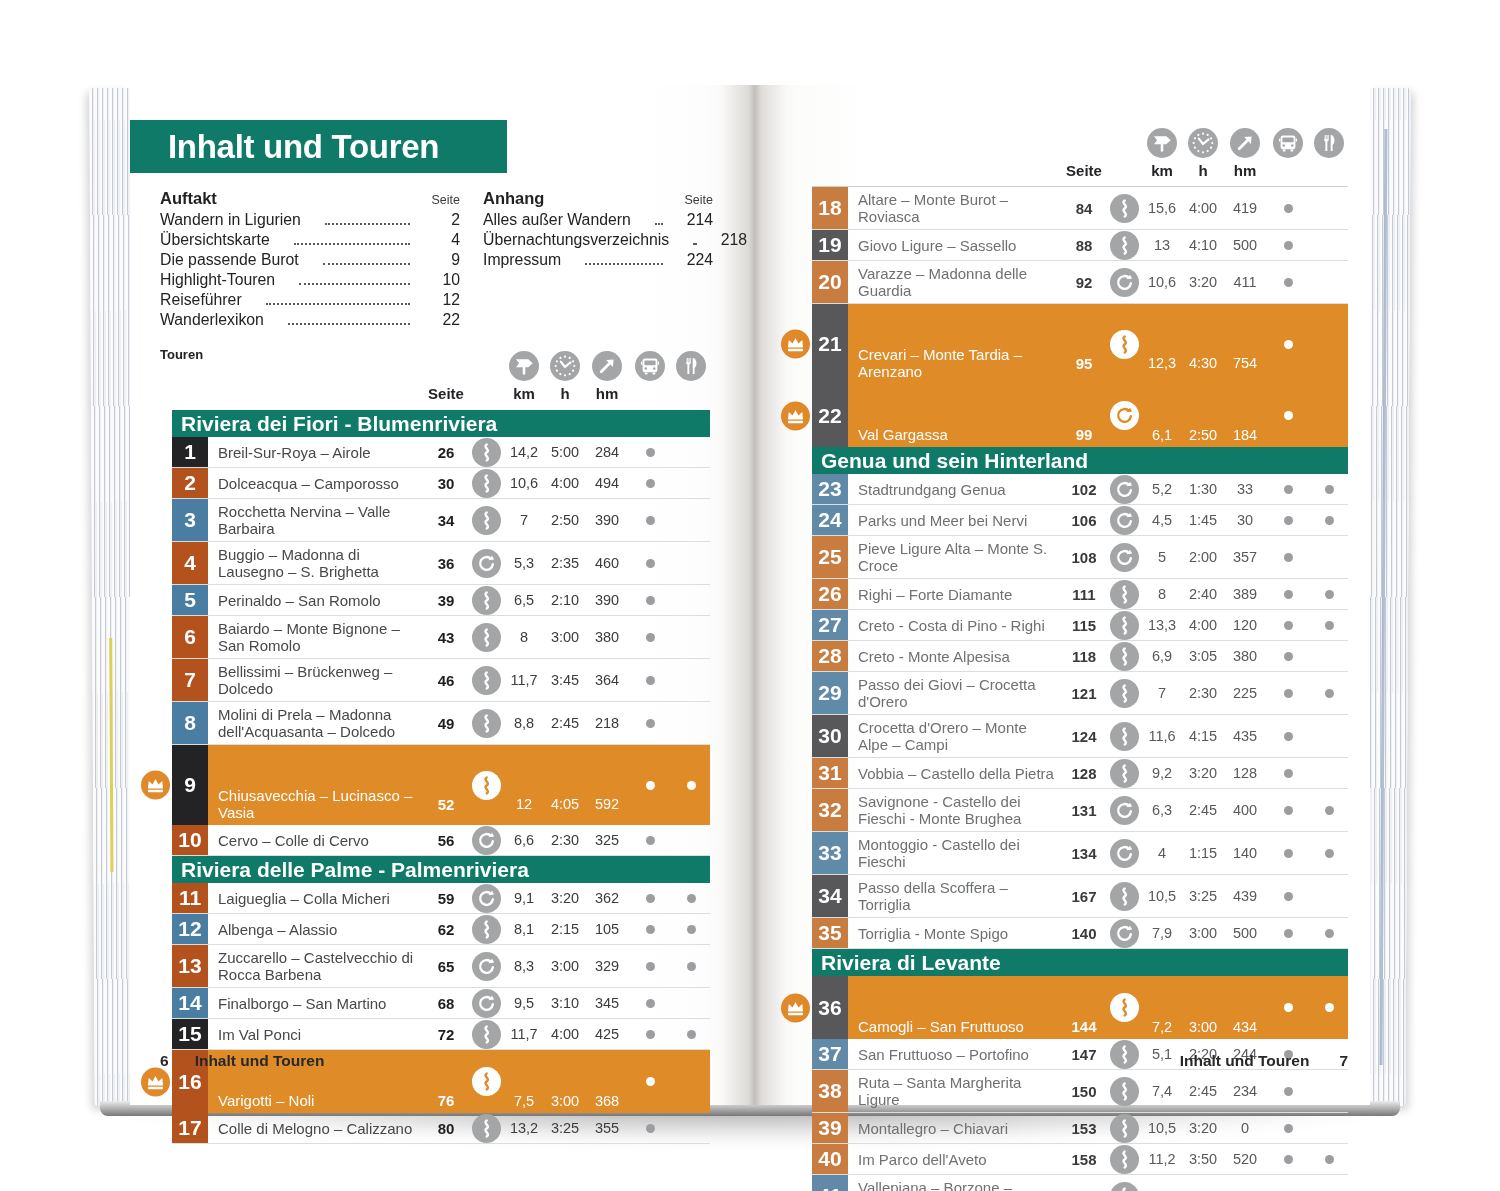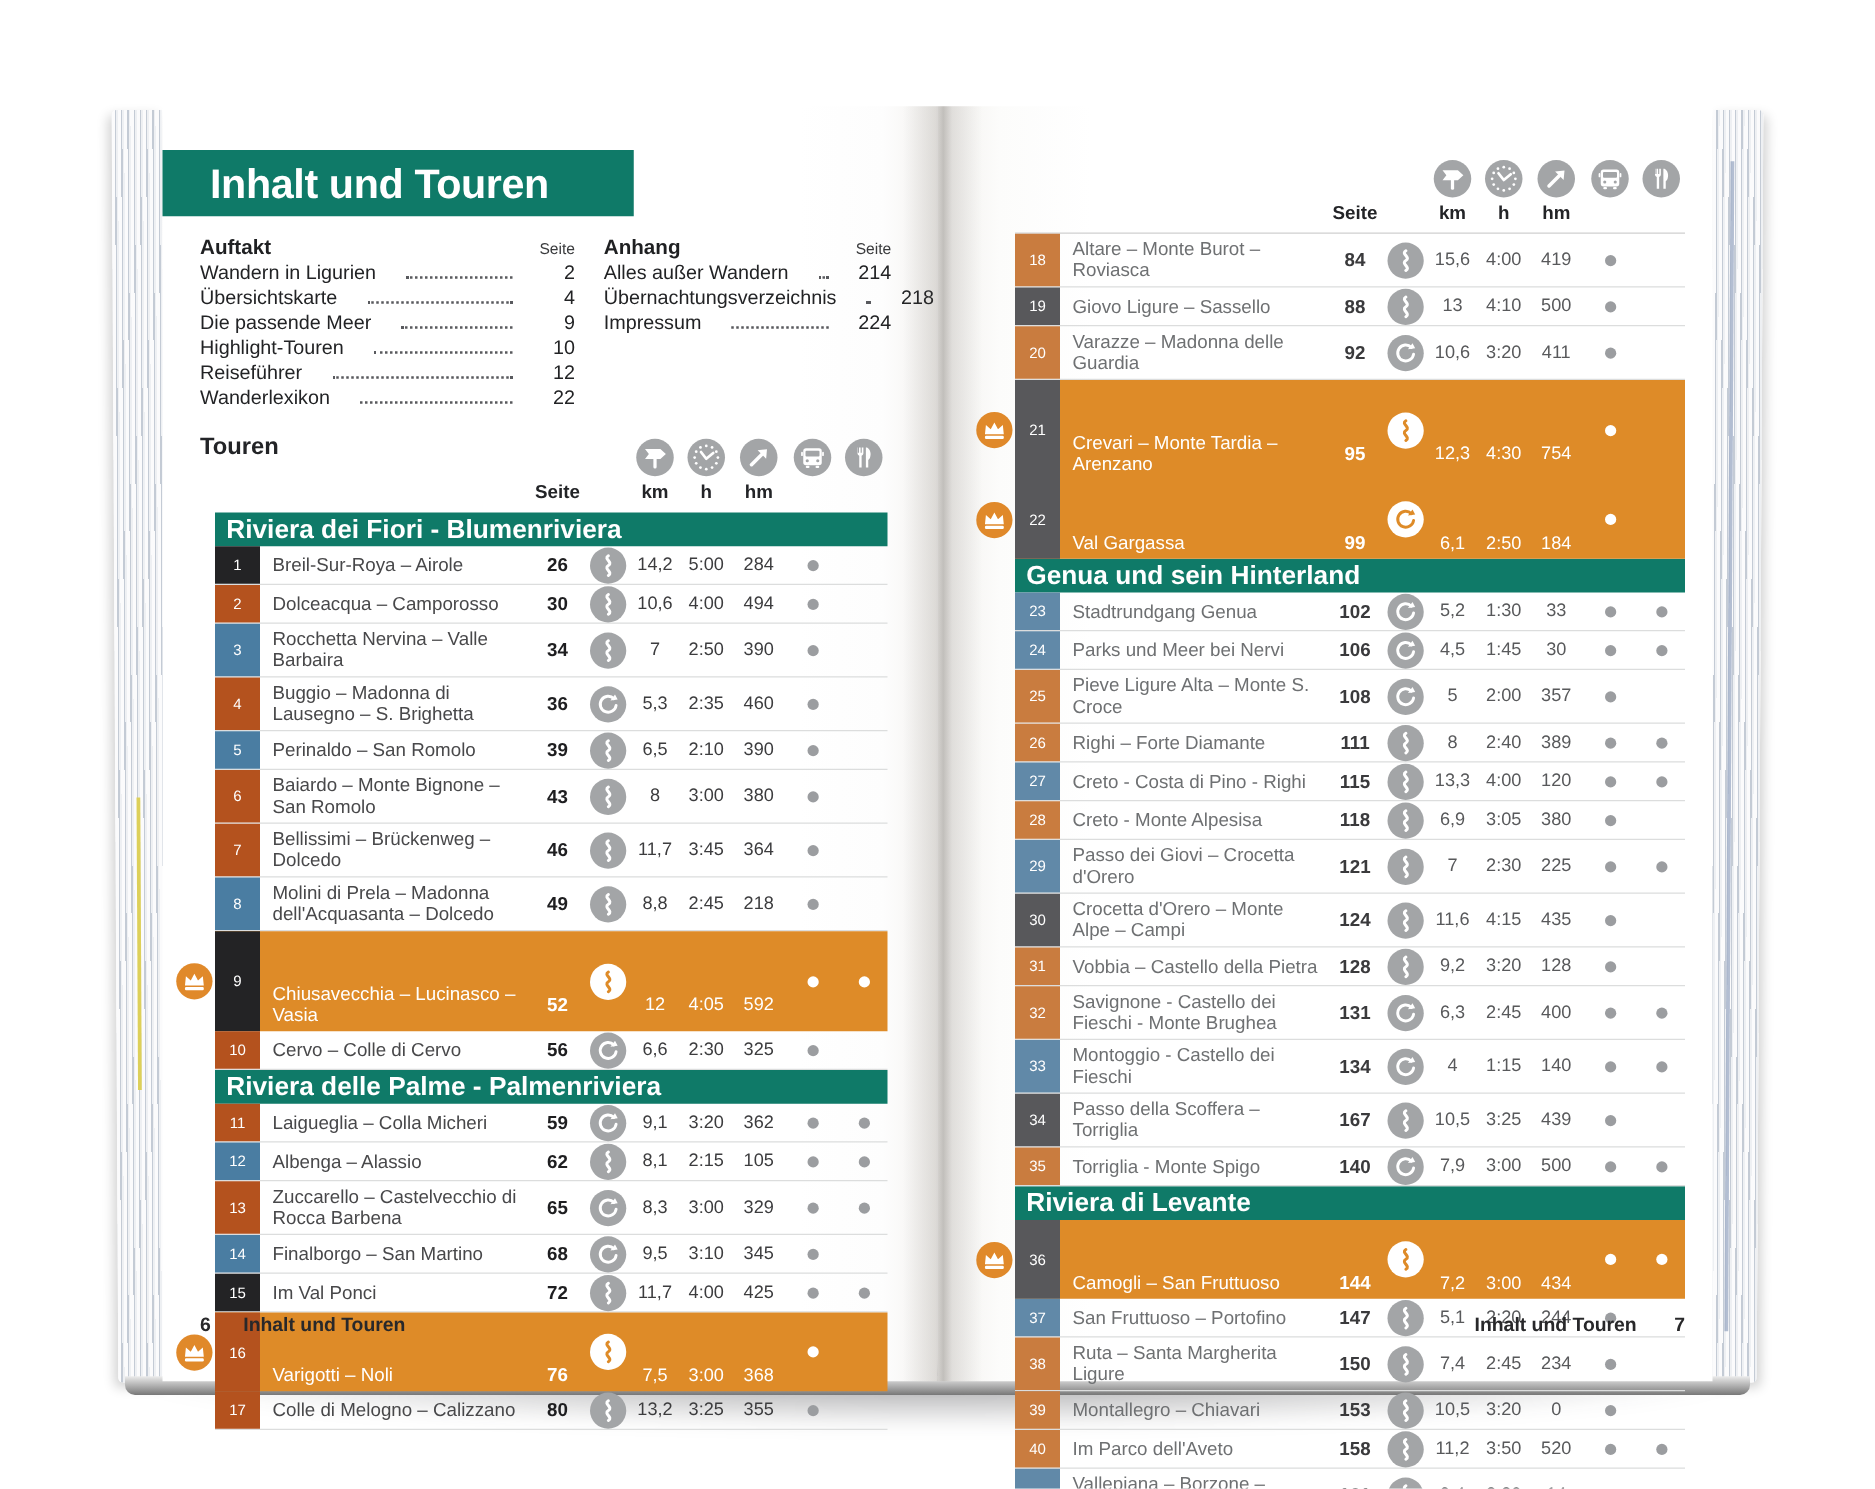--- a/index.html
+++ b/index.html
@@ -34,40 +34,40 @@
      font-size:33px;font-weight:bold;letter-spacing:-.3px;}
   .toc{position:absolute;top:103px;font-size:15.8px;line-height:20px;color:#222325;}
   .toc.a{left:30px;width:300px;}
   .toc.b{left:353px;width:230px;}
   .toc .hd{display:flex;align-items:baseline;font-weight:bold;font-size:16.5px;color:#1f2022;}
   .toc .hd .sl{font-weight:normal;font-size:12.5px;margin-left:auto;color:#3a3b3d;}
   .titem{display:flex;align-items:baseline;gap:20px;}
   .titem .lbl{white-space:nowrap;}
   .leader{flex:1;border-bottom:2px dotted #595a5e;margin:0 2px 3px 4px;min-width:4px;}
   .titem .pn{flex:0 0 28px;width:28px;text-align:right;}
-  .touren{position:absolute;left:30px;top:262px;font-weight:bold;font-size:19px;color:#232427;}
+  .touren{position:absolute;left:30px;top:262px;font-weight:bold;font-size:13px;color:#232427;}
   
   .thead-wrap{position:absolute;}
   .pg.left .thead-wrap{left:42px;top:266px;width:538px;}
   .pg.right .thead-wrap{left:62px;top:43px;width:536px;}
   .thead{display:flex;align-items:center;}
   .thead + .thead{margin-top:4px;align-items:baseline;}
   .thead .bold{font-weight:bold;font-size:15px;color:#232427;}
   .hicon{width:30px;height:30px;}
   
   .tbl{position:absolute;font-size:15px;}
   .pg.left .tbl{left:42px;top:325px;width:538px;}
   .pg.right .tbl{left:62px;top:101px;width:536px;border-top:1px solid #cfd0d0;}
   .secbar{background:var(--teal);color:#fff;font-weight:bold;font-size:21px;
      height:27px;line-height:27px;padding-left:9px;}
   .row{display:flex;align-items:center;min-height:30px;border-bottom:1px solid #dcdddd;
      position:relative;background:transparent;}
   .row.hl{background:var(--hl);border-bottom:none;min-height:27px;}
   .badge{flex:0 0 36px;width:36px;align-self:stretch;display:flex;align-items:center;
-     justify-content:center;color:#fff;font-weight:normal;font-size:12px;}
+     justify-content:center;color:#fff;font-weight:bold;font-size:21px;}
   .b-easy{background:var(--easy);} .b-medium{background:var(--medium);} .b-hard{background:var(--hard);}
   .c-name{flex:1;padding:4px 6px 4px 10px;line-height:17px;color:var(--tname);}
   .c-seite,.c-icon,.c-km,.c-h,.c-hm,.c-bus,.c-food{display:flex;align-items:center;justify-content:center;}
   .c-seite{flex:0 0 44px;} .c-icon{flex:0 0 36px;} .c-km{flex:0 0 40px;}
   .c-h{flex:0 0 42px;} .c-hm{flex:0 0 42px;} .c-bus{flex:0 0 44px;} .c-food{flex:0 0 38px;}
   .pg-num{font-weight:bold;color:var(--tpage);}
   .val{color:var(--tval);font-size:14.5px;}
   .row.hl .c-name,.row.hl .val,.row.hl .pg-num{color:#fff;margin-top:38px;}
   .disc{width:29px;height:29px;border-radius:50%;background:var(--icongray);color:#fff;flex:0 0 29px;}
   .hicon.disc{width:30px;height:30px;flex:0 0 30px;}
@@ -108,21 +108,21 @@
             <span class="lbl">Wandern in Ligurien</span>
             <span class="leader"></span>
             <span class="pn">2</span>
           </div>
           <div class="titem">
             <span class="lbl">Übersichtskarte</span>
             <span class="leader"></span>
             <span class="pn">4</span>
           </div>
           <div class="titem">
-            <span class="lbl">Die passende Meer</span>
+            <span class="lbl">Die passende Burot</span>
             <span class="leader"></span>
             <span class="pn">9</span>
           </div>
           <div class="titem">
             <span class="lbl">Highlight-Touren</span>
             <span class="leader"></span>
             <span class="pn">10</span>
           </div>
           <div class="titem">
             <span class="lbl">Reiseführer</span>

